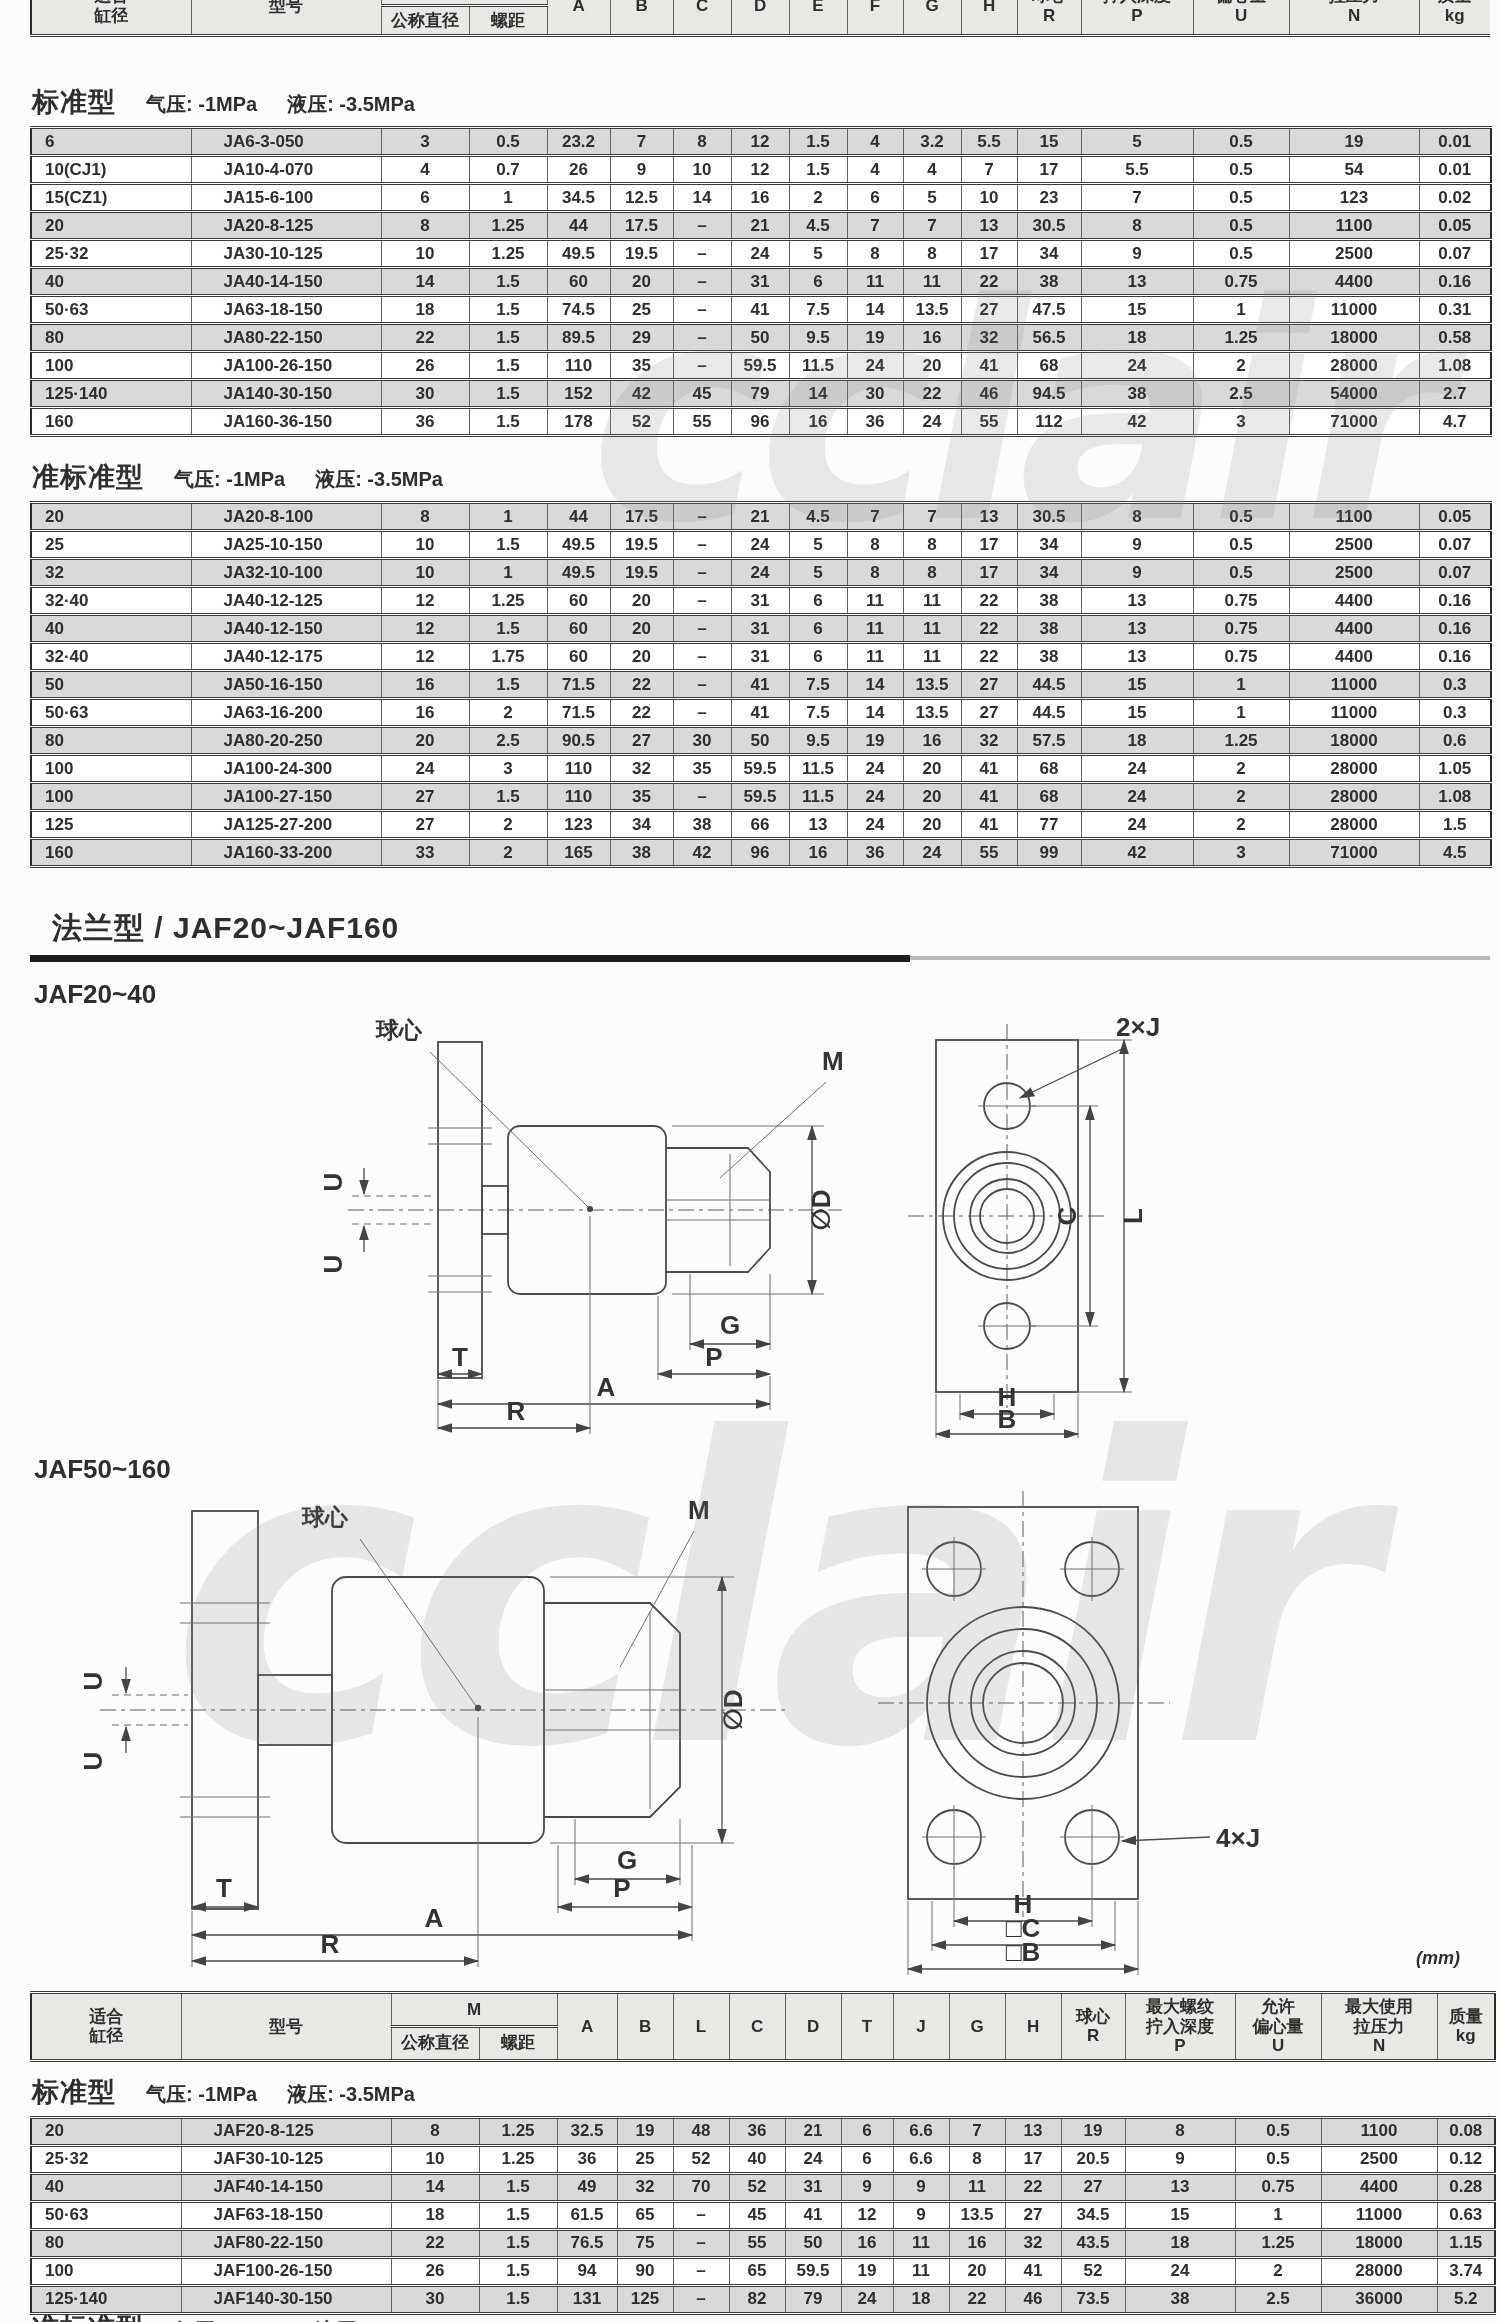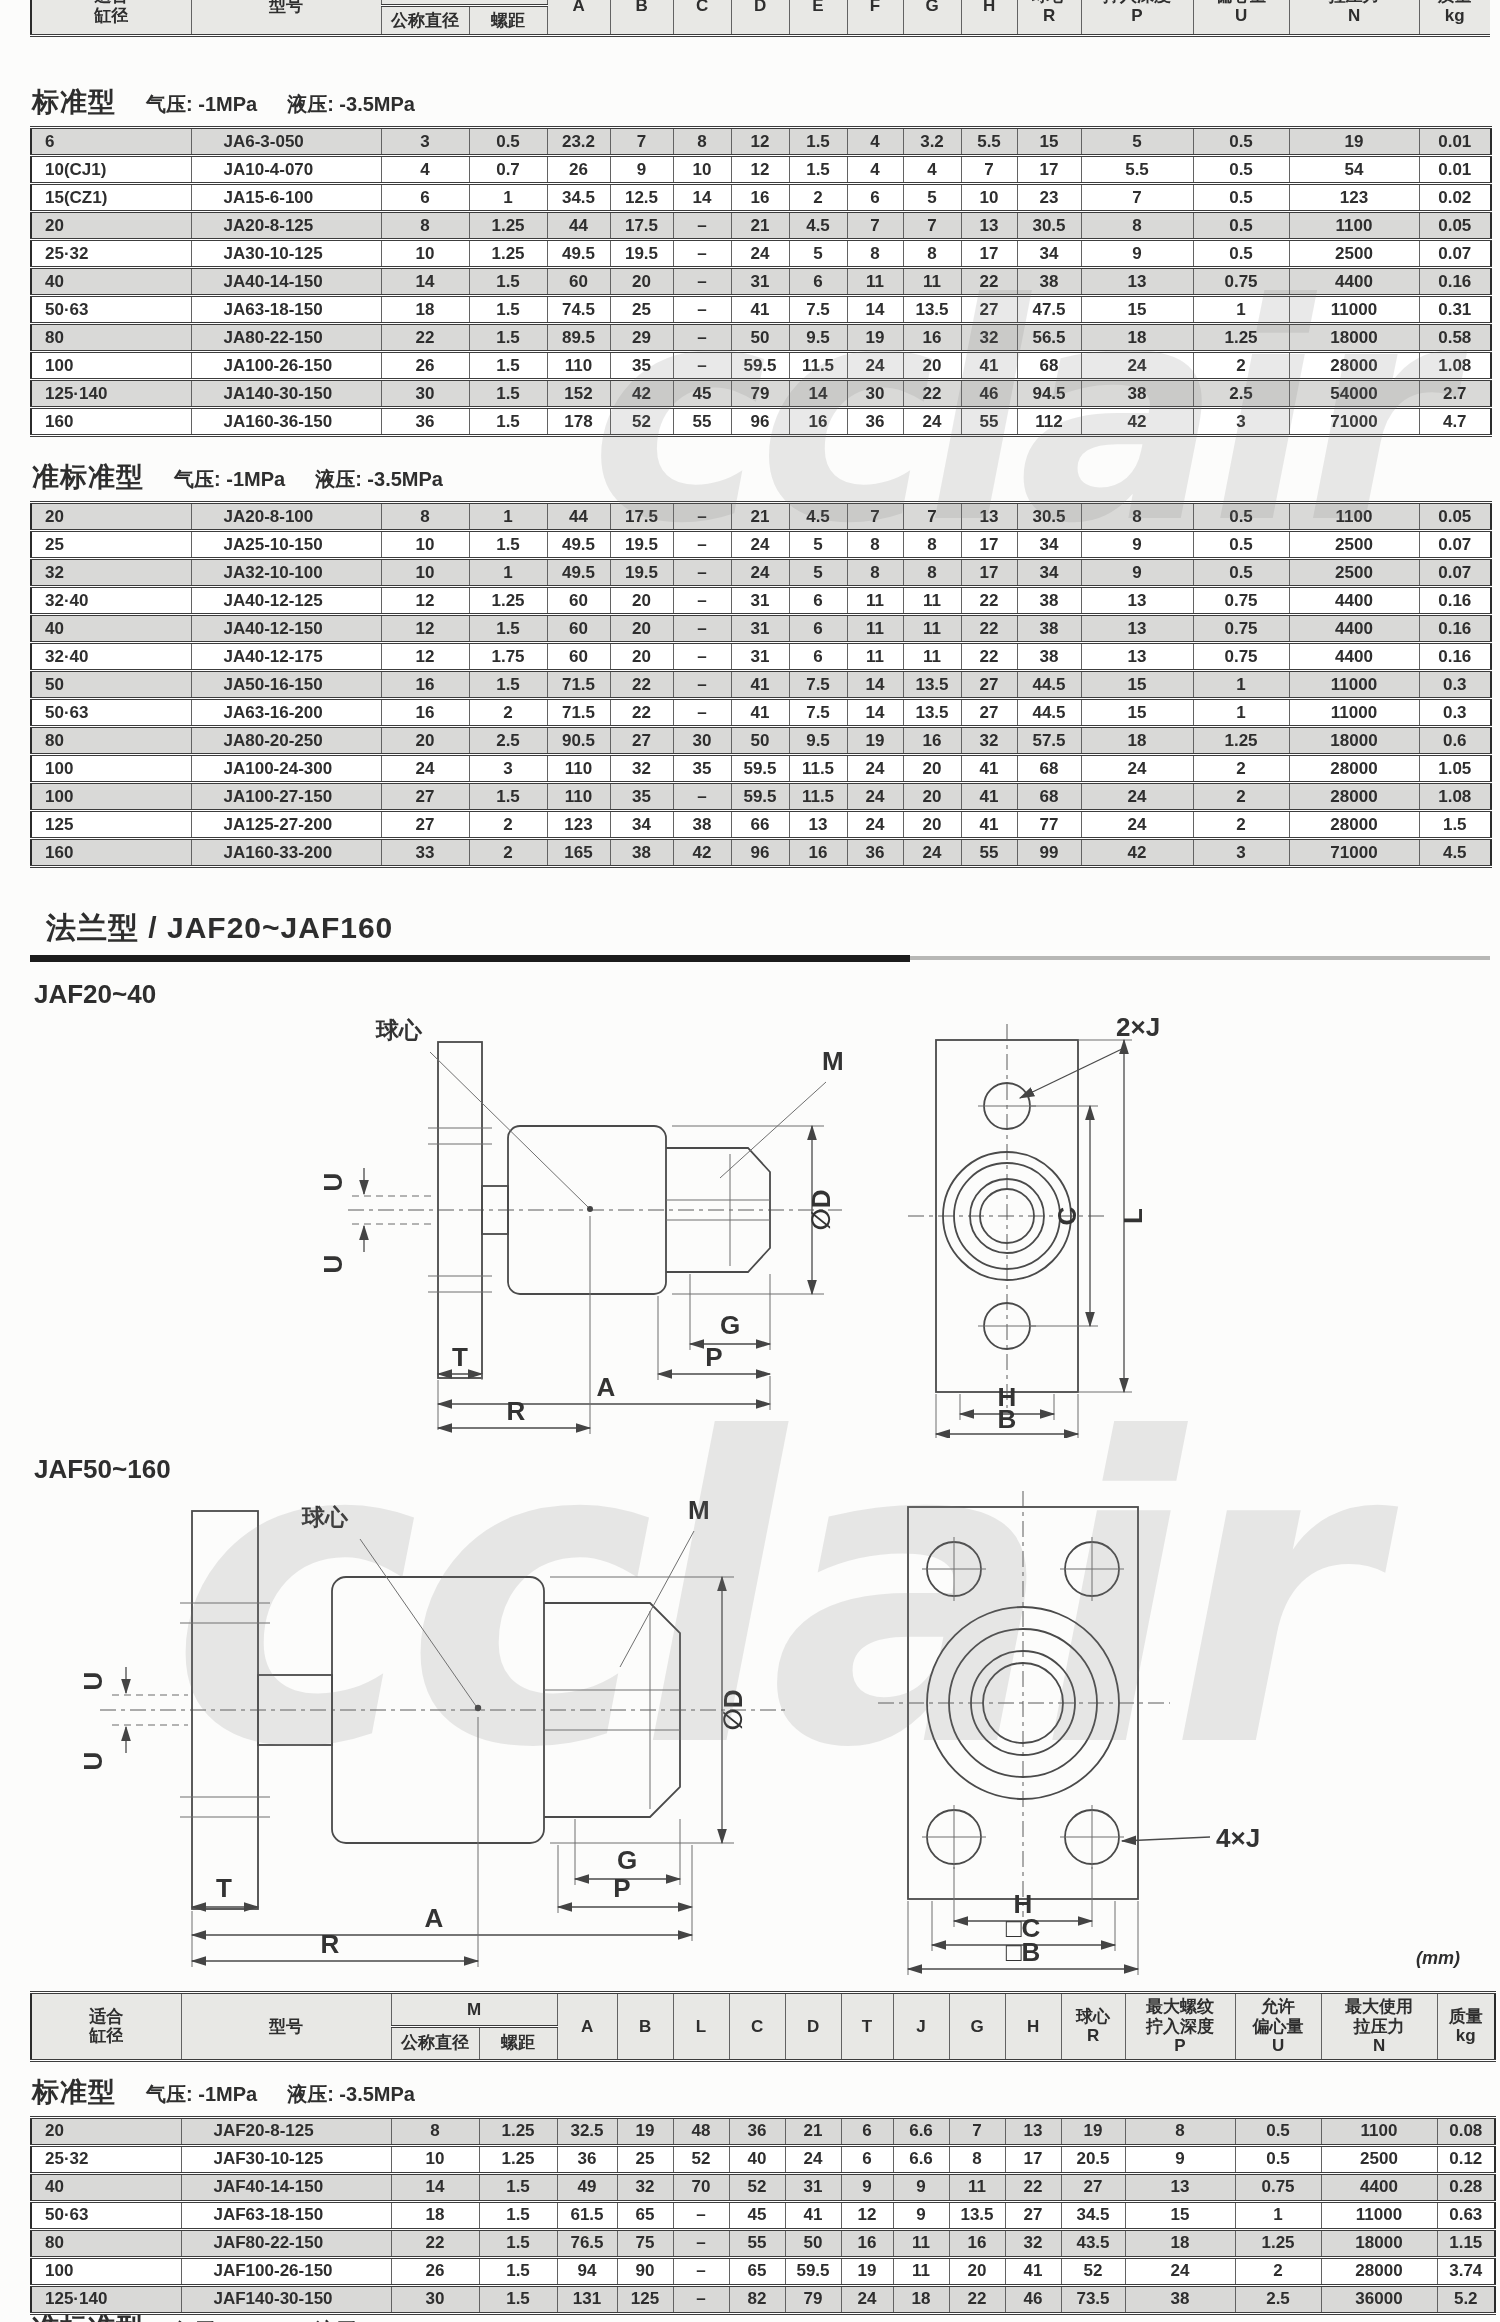--- a/index.html
+++ b/index.html
@@ -24,21 +24,21 @@
   .clip{height:70px;overflow:hidden;width:1460px;}
   .clip table{margin-top:-26px;}
   .botclip{width:1460px;}
 
   
   .sec{display:flex;align-items:baseline;gap:30px;margin:14px 0 6px 2px;}
   .sec .t{font-size:27px;letter-spacing:1px;}
   .sec .pr{font-size:20px;}
 
   .flange-head{margin-top:40px;}
-  .flange-head .t{font-size:30px;letter-spacing:1px;margin-left:16px;}
+  .flange-head .t{font-size:30px;letter-spacing:1px;margin-left:22px;}
   .rule{display:flex;align-items:flex-start;height:8px;margin-top:6px;}
   .rule .black{width:880px;height:7px;background:#1c1c1c;}
   .rule .gray{flex:1;height:4px;background:#b7b7b5;margin-top:1px;}
 
   .diag-label{font-size:26px;margin:16px 0 0 4px;}
   .mm-note{position:absolute;top:1948px;right:40px;font-size:18px;font-style:italic;}
 
   
   .wm{position:absolute;pointer-events:none;z-index:7;color:#7e7e7e;
       font-family:"DejaVu Sans",sans-serif;font-weight:bold;font-style:italic;}

